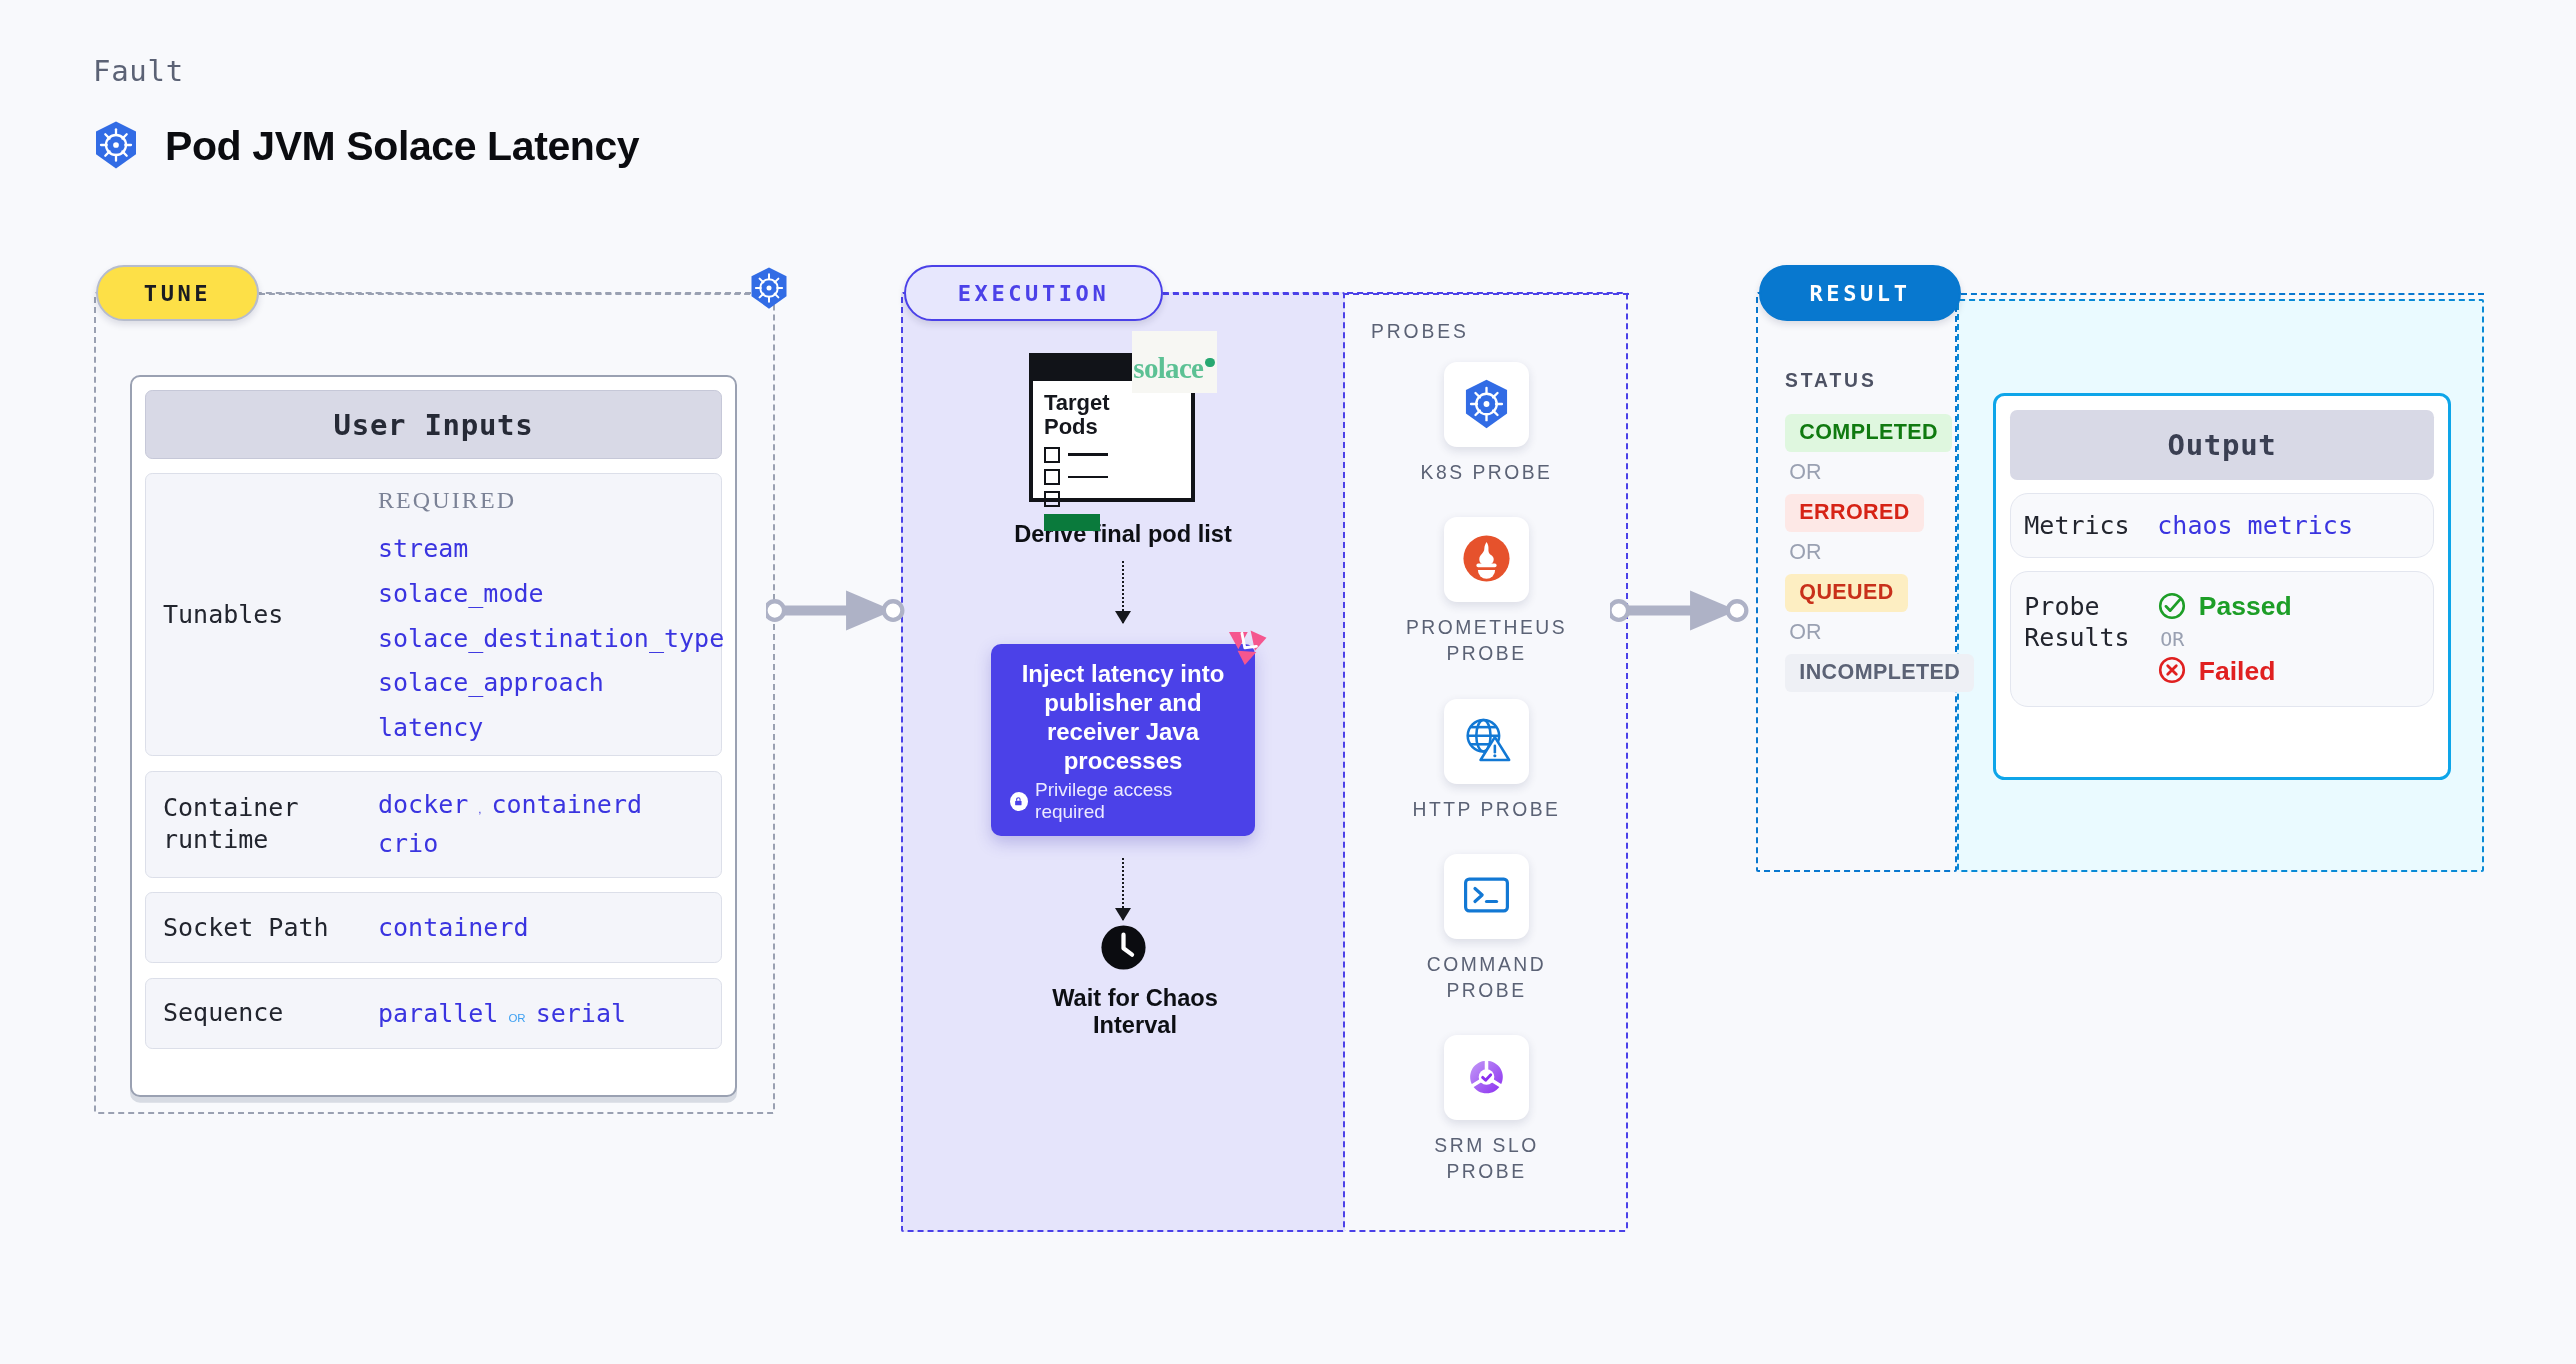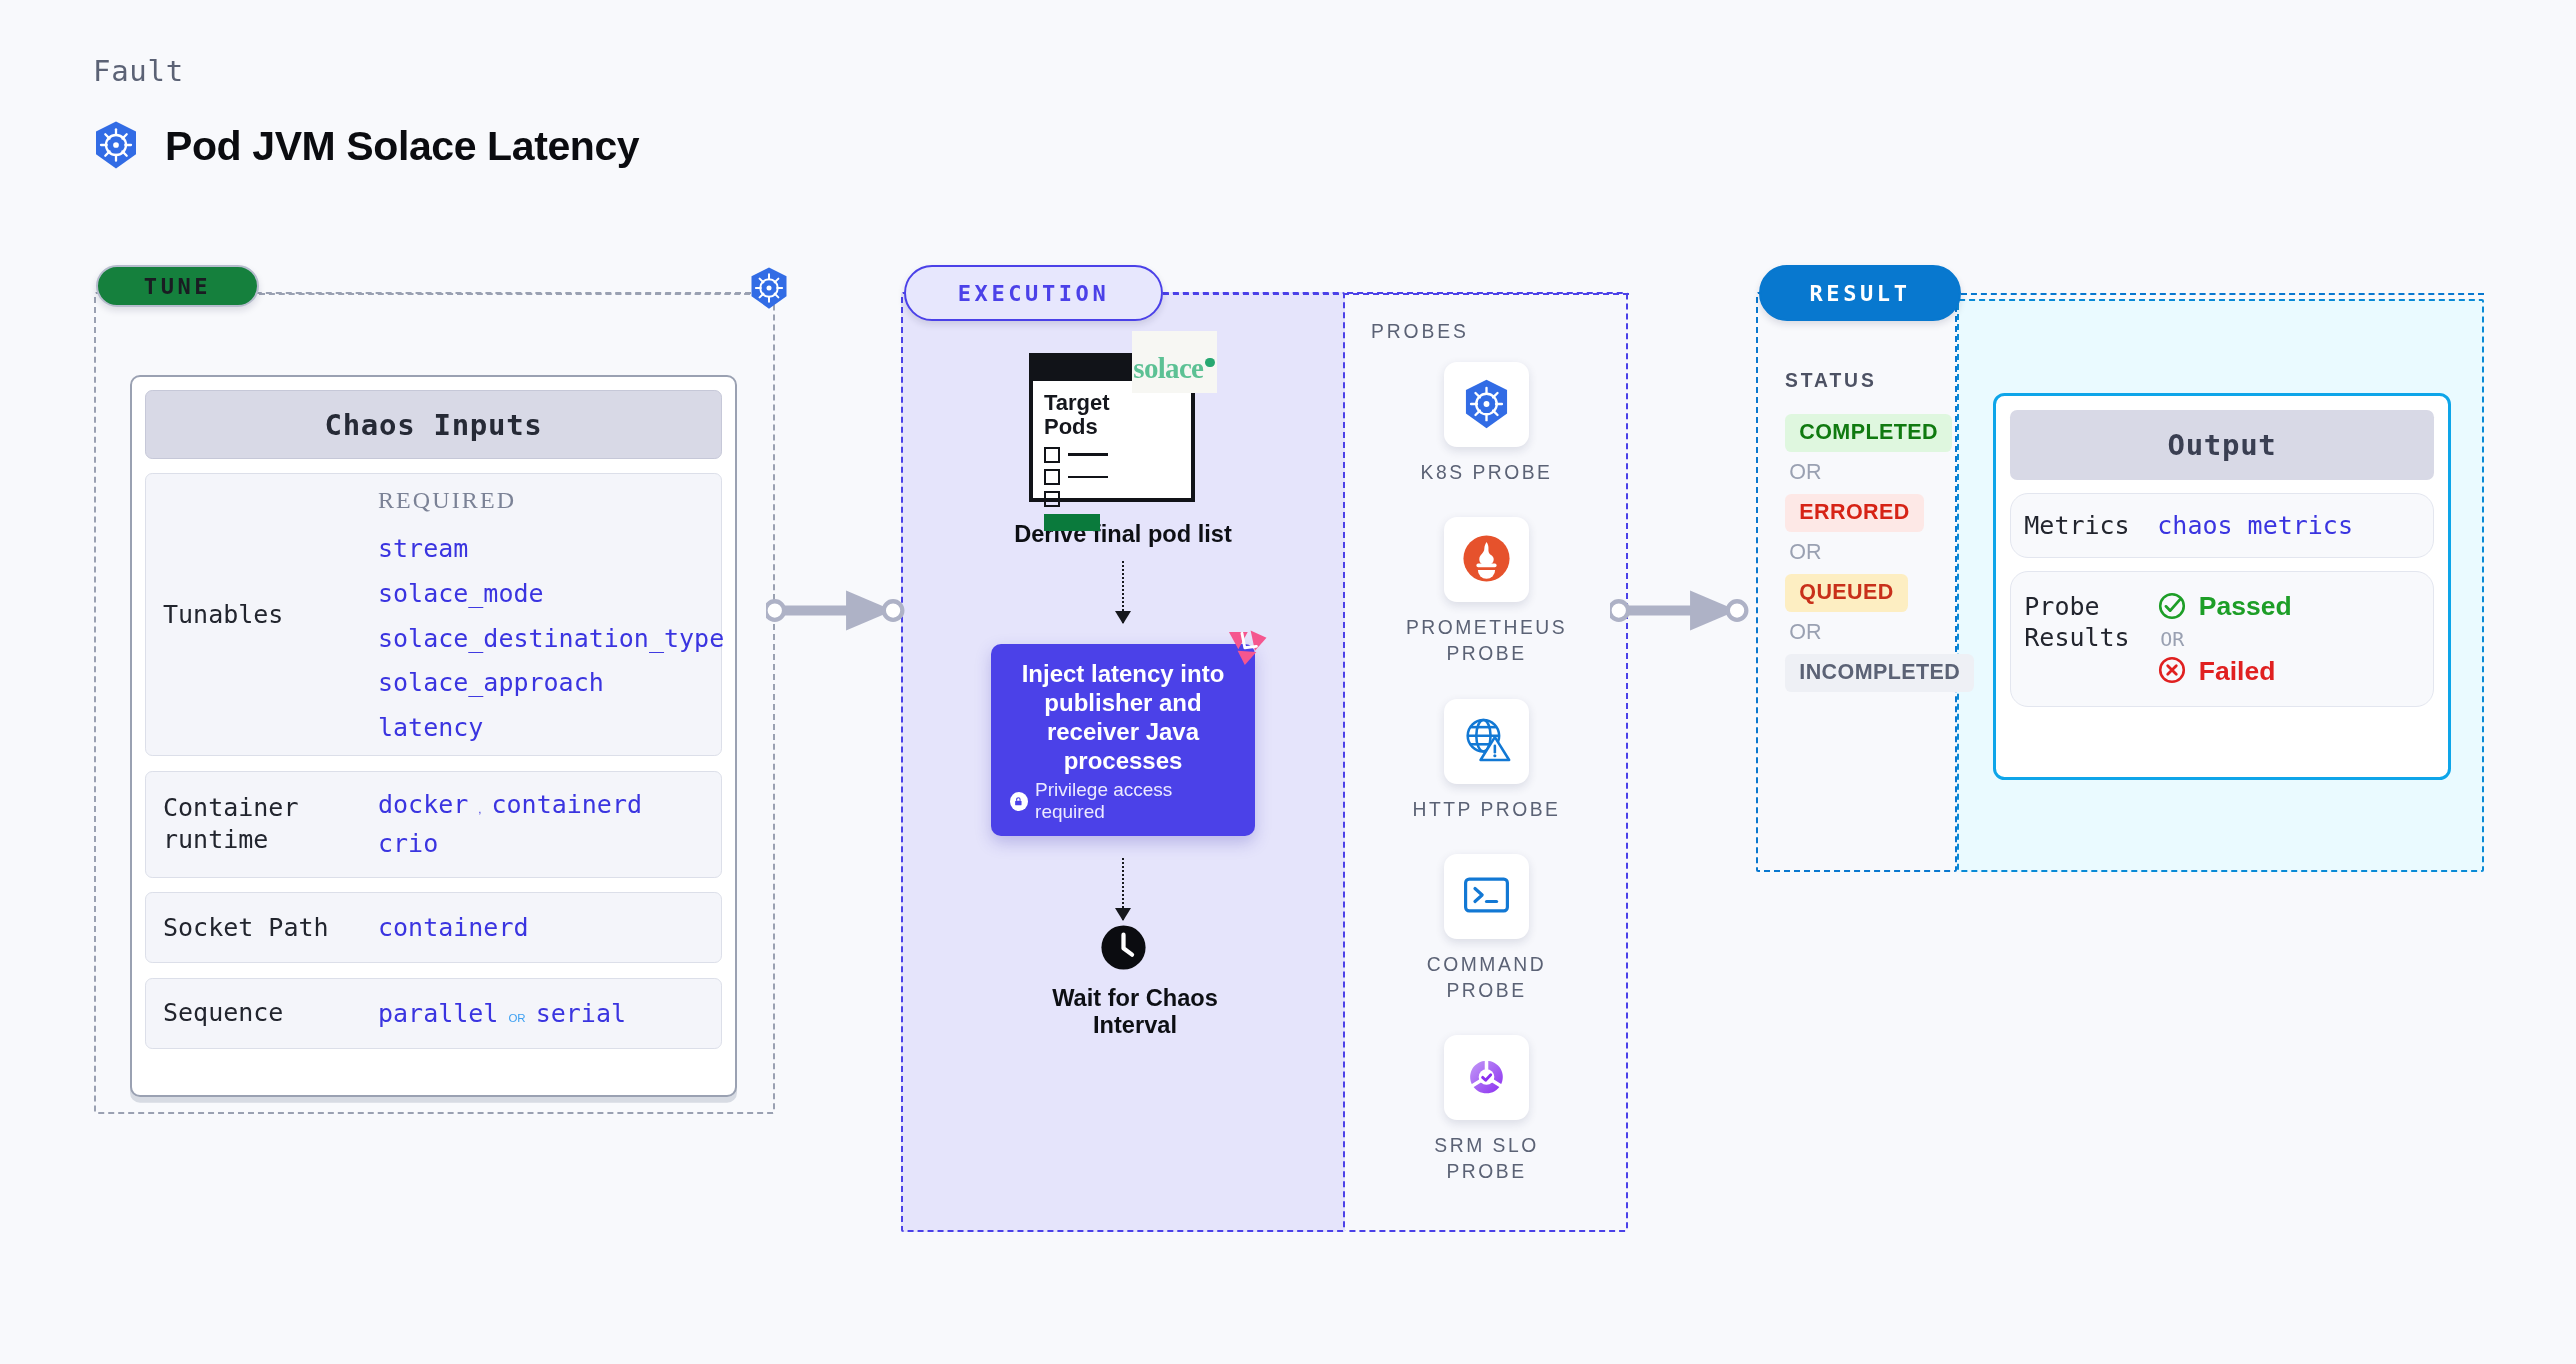--- a/index.html
+++ b/index.html
@@ -30,22 +30,22 @@
   
   .pill {
     position: absolute; z-index: 6;
     display: flex; align-items: center; justify-content: center;
     border-radius: 43px;
     font-family: "DejaVu Sans Mono", monospace;
     font-weight: 700; letter-spacing: 3.6px;
     box-shadow: 0 3.6px 7.2px rgba(20,25,60,.13);
   }
   .pill-tune {
-    left: 96px; top: 265px; width: 163px; height: 42px;
-    background: #15803d; border: 2.1px solid #b6bccd; color: #1a1c22;
+    left: 96px; top: 265px; width: 163px; height: 56px;
+    background: #fde047; border: 2.1px solid #b6bccd; color: #1a1c22;
     font-size: 22px;
   }
   .pill-exec {
     left: 904px; top: 265px; width: 259px; height: 56px;
     background: #e7e7fd; border: 2.1px solid #4b41e8; color: #4b41e8;
     font-size: 22px;
   }
   .pill-result {
     left: 1759px; top: 265px; width: 202px; height: 56px;
     background: #0878cf; border: 2.1px solid #0878cf; color: #ffffff;
@@ -335,21 +335,21 @@
   <div class="arrow-wrap arrow-2">
     <svg width="143" height="57" viewBox="0 0 200 80">
       <line x1="14" y1="40" x2="120" y2="40" stroke="#aeb2c6" stroke-width="14"></line>
       <polygon points="112,12 178,40 112,68" fill="#aeb2c6"></polygon>
       <circle cx="12" cy="40" r="13" fill="#ffffff" stroke="#aeb2c6" stroke-width="6"></circle>
       <circle cx="178" cy="40" r="13" fill="#ffffff" stroke="#aeb2c6" stroke-width="6"></circle>
     </svg>
   </div>
 
   <div class="tune-card">
-    <div class="ti-head">Chaos Inputs</div>
+    <div class="ti-head">User Inputs</div>
 
     <div class="ti-block" style="padding-top:13px;padding-bottom:13px;">
       <div class="ti-label">Tunables</div>
       <div class="ti-values">
         <div class="ti-required">REQUIRED</div>
         <div class="mono-v">stream</div>
         <div class="mono-v">solace_mode</div>
         <div class="mono-v">solace_destination_type</div>
         <div class="mono-v">solace_approach</div>
         <div class="mono-v">latency</div>

